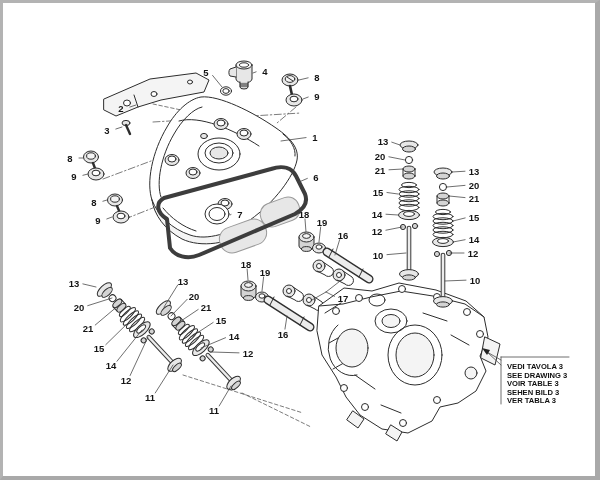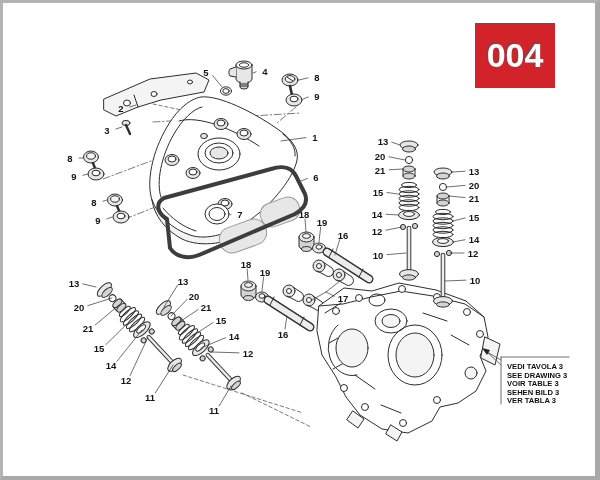--- a/index.html
+++ b/index.html
@@ -383,14 +383,13 @@
           <line x1="222.54185918860406" y1="334.7087153154335" x2="198" y2="345" class="leader"></line>
           <text x="231" y="336.5" class="callout">14</text>
           <line x1="236.00347021412554" y1="349.8611646637982" x2="209" y2="349" class="leader"></line>
           <text x="245" y="353.5" class="callout">12</text>
           <line x1="216.20215606702305" y1="402.9198775944917" x2="228" y2="383" class="leader"></line>
           <text x="211" y="410.5" class="callout">11</text>
         </g>
     </g>
   </svg>
 
-  <div class="badge">004</div>
 </div>
 
 </body></html>

